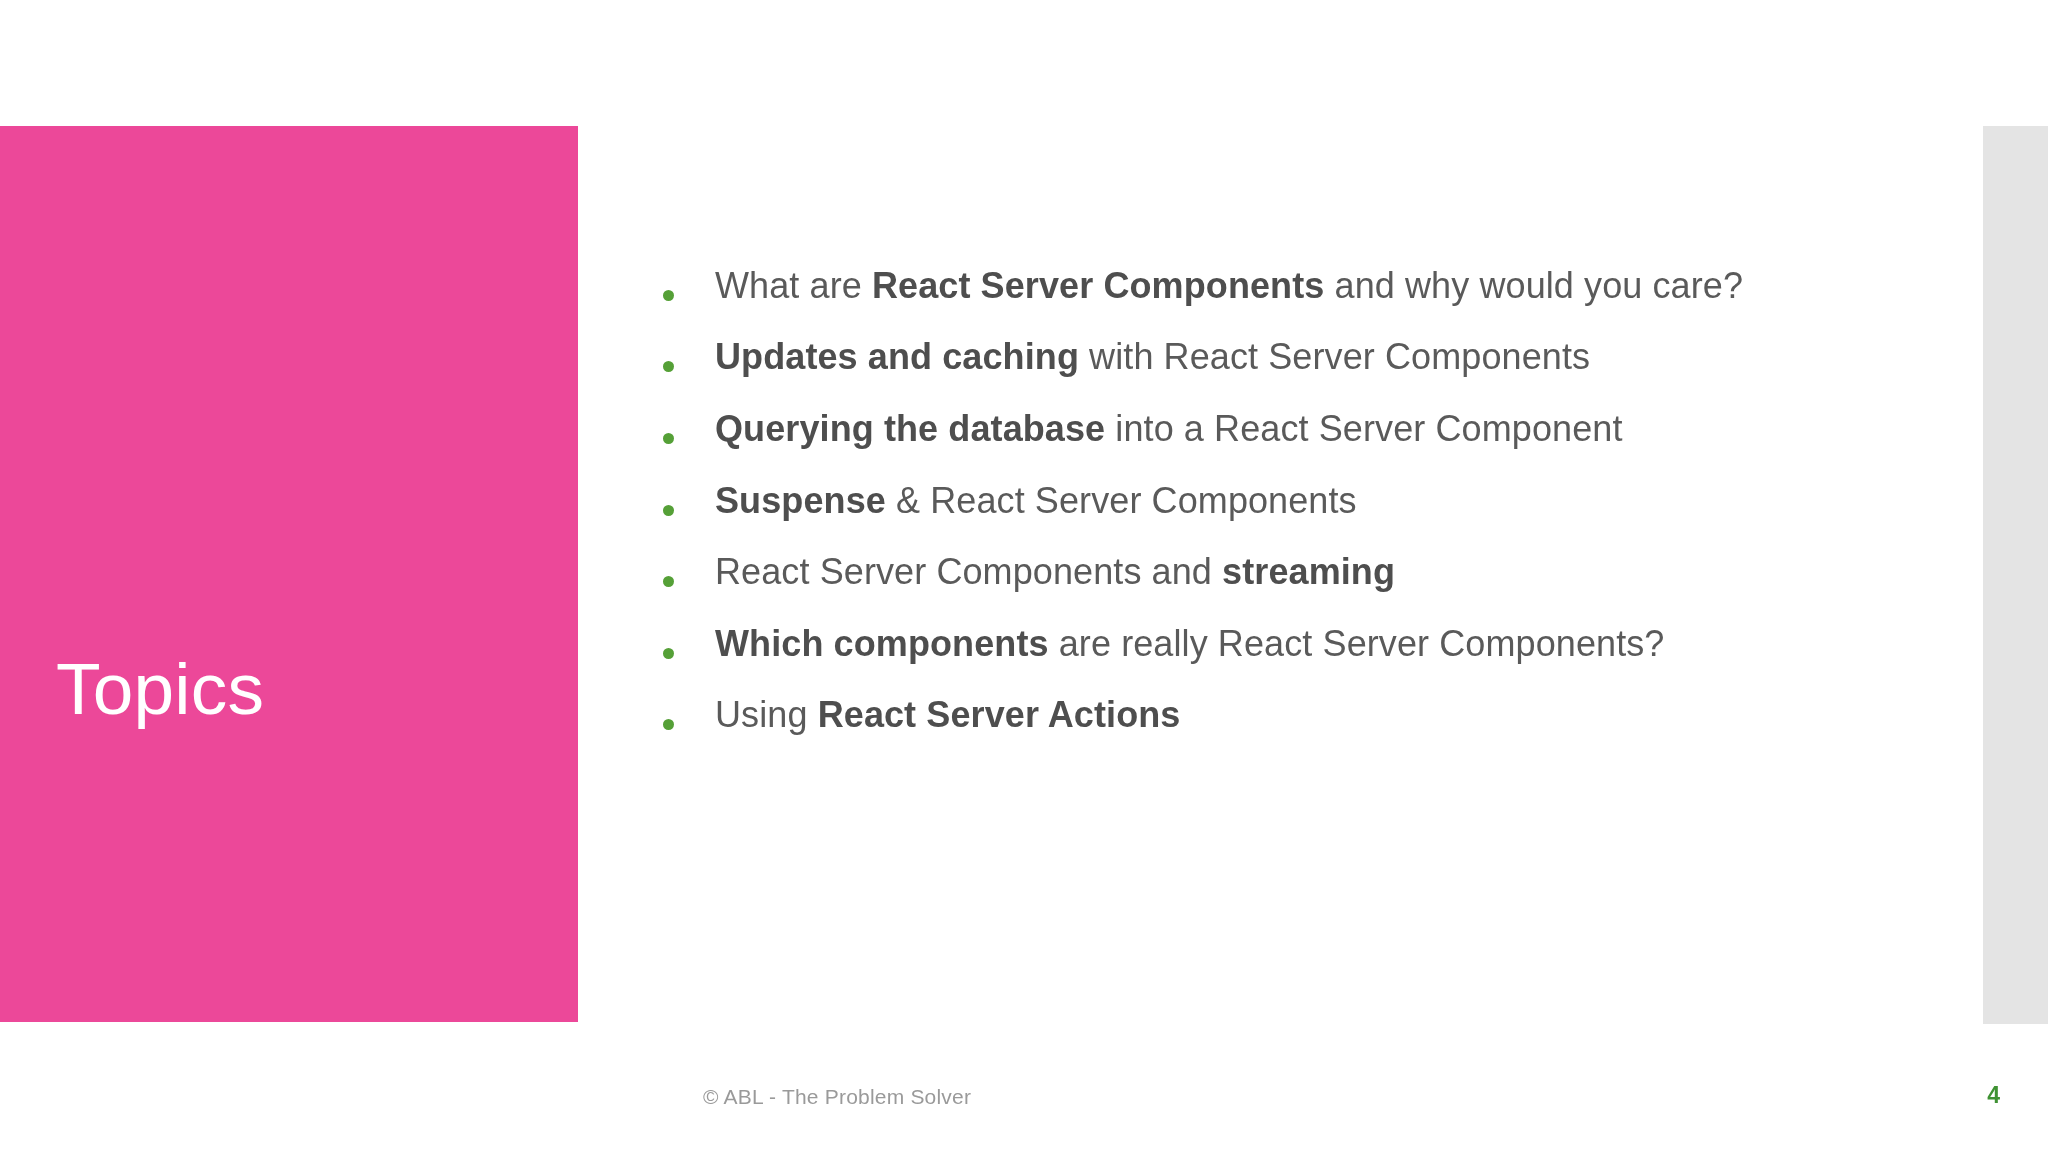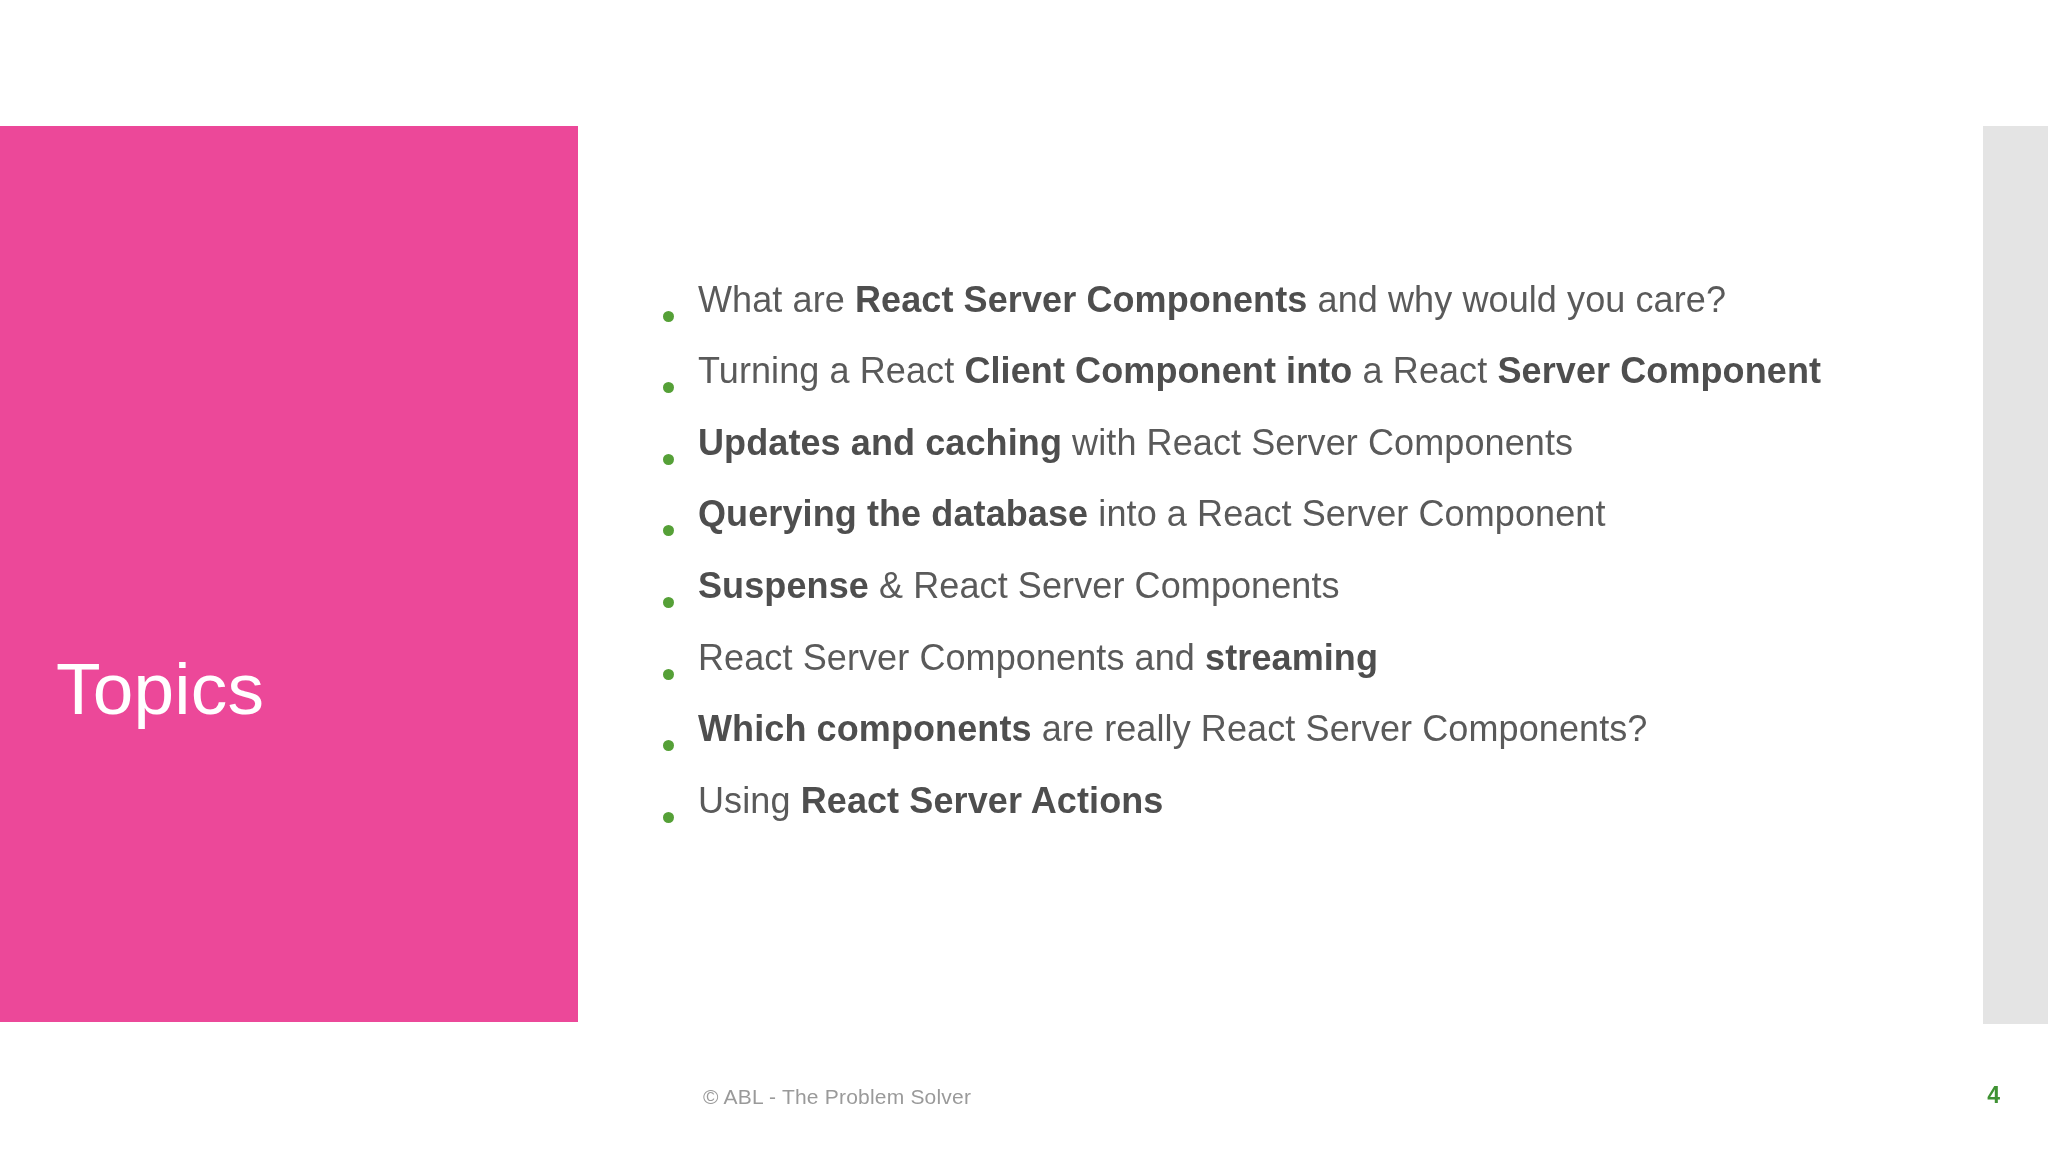--- a/index.html
+++ b/index.html
@@ -55,22 +55,23 @@
 
   
   #bullets {
     position: absolute;
     left: 663px;
     top: 250px;
     width: 1290px;
   }
   .bullet-row {
     display: flex;
-    align-items: flex-end;
+    align-items: center;
     height: 71.6px;
+    gap: 17px;
   }
   .bullet-dot {
     flex: 0 0 auto;
     width: 11px;
     height: 11px;
     border-radius: 50%;
     background: #55a037;
     margin-top: 19px;
     margin-right: 24px;
   }
@@ -120,24 +121,20 @@
     <div id="title-text">Topics</div>
   </div>
 
   <div id="bullets">
       <div class="bullet-row">
         <span class="bullet-dot"></span>
         <span class="bullet-text"><span>What are </span><b>React Server Components</b><span> and why would you care?</span></span>
       </div>
       <div class="bullet-row">
         <span class="bullet-dot"></span>
-        <span class="bullet-text"><span>Turning a React </span><b>Client Component into</b><span> a React </span><b>Server Component</b></span>
-      </div>
-      <div class="bullet-row">
-        <span class="bullet-dot"></span>
         <span class="bullet-text"><b>Updates and caching</b><span> with React Server Components</span></span>
       </div>
       <div class="bullet-row">
         <span class="bullet-dot"></span>
         <span class="bullet-text"><b>Querying the database</b><span> into a React Server Component</span></span>
       </div>
       <div class="bullet-row">
         <span class="bullet-dot"></span>
         <span class="bullet-text"><b>Suspense</b><span> &amp; React Server Components</span></span>
       </div>

